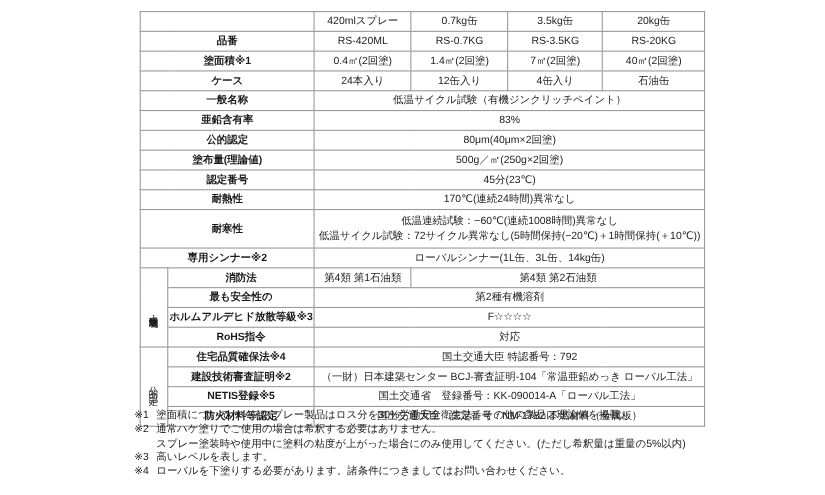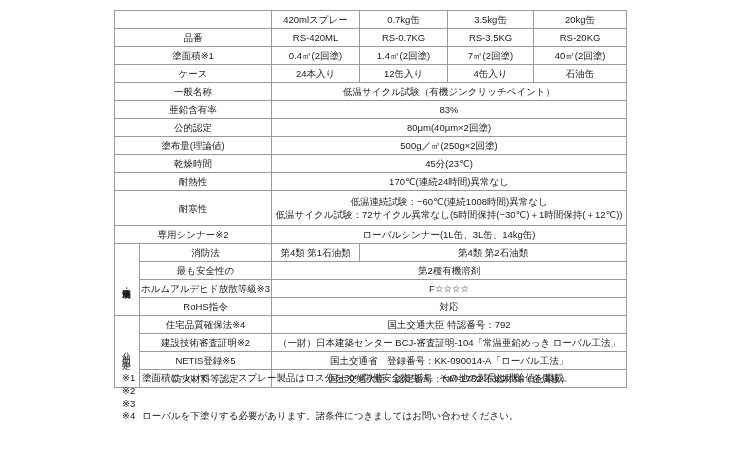--- a/index.html
+++ b/index.html
@@ -4,34 +4,34 @@
 <style>
   html,body{margin:0;padding:0;}
   body{
     width:750px;height:450px;background:#ffffff;
     font-family:"Liberation Sans","DejaVu Sans",sans-serif;
     color:#1a1a1a;position:relative;overflow:hidden;
   }
   .canvas{position:absolute;left:0;top:0;width:750px;height:450px;background:#fff;}
 
   table.spec{
-    position:absolute;left:114px;top:10px;
+    position:absolute;left:127px;top:10px;
     border-collapse:collapse;table-layout:fixed;
     border:1px solid #6f6f6f;
     padding-left:28px;
   }
   table.spec td{
     border:1px solid #9a9a9a;
     font-size:9.5px;line-height:11px;
     text-align:center;vertical-align:middle;
     padding:0 1px;white-space:nowrap;overflow:hidden;
     height:17px;
   }
   table.spec tr.dbl td{height:34px;}
-  td.lbl{font-size:9px;}
+  td.lbl{font-size:9px;font-weight:bold;}
   td.small{font-size:8.5px;}
   td.vgroup{padding:0;}
   .vtext{
     display:inline-block;
     writing-mode:vertical-rl;text-orientation:upright;
     font-size:8.5px;line-height:22px;letter-spacing:0px;
   }
   .vtext.spread{letter-spacing:3px;}
   .two-line div{line-height:13px;}
 
@@ -101,32 +101,32 @@
     </tr>
     <tr>
       <td colspan="2" class="lbl">公的認定</td>
       <td colspan="4">80μm(40μm×2回塗)</td>
     </tr>
     <tr>
       <td colspan="2" class="lbl">塗布量(理論値)</td>
       <td colspan="4">500g／㎡(250g×2回塗)</td>
     </tr>
     <tr>
-      <td colspan="2" class="lbl">乾燥時間</td>
+      <td colspan="2" class="lbl">認定番号</td>
       <td colspan="4">45分(23℃)</td>
     </tr>
     <tr>
       <td colspan="2" class="lbl">耐熱性</td>
       <td colspan="4">170℃(連続24時間)異常なし</td>
     </tr>
     <tr class="dbl">
       <td colspan="2" class="lbl">耐寒性</td>
       <td colspan="4" class="two-line">
         <div>低温連続試験：−60℃(連続1008時間)異常なし</div>
-        <div>低温サイクル試験：72サイクル異常なし(5時間保持(−30℃)＋1時間保持(＋12℃))</div>
+        <div>低温サイクル試験：72サイクル異常なし(5時間保持(−20℃)＋1時間保持(＋10℃))</div>
       </td>
     </tr>
     <tr>
       <td colspan="2" class="lbl">専用シンナー※2</td>
       <td colspan="4">ローバルシンナー(1L缶、3L缶、14kg缶)</td>
     </tr>
 
     <tr>
       <td rowspan="4" class="vgroup">
         <span class="vtext">環境法令・規制等</span>
@@ -173,25 +173,28 @@
   <div class="footnotes">
     <div class="fn-row">
       <div class="fn-marker">※1</div>
       <div class="fn-lines">
         <div>塗面積について・・・スプレー製品はロス分を30%労働安全衛生法。その他の製品は理論値を掲載。</div>
       </div>
     </div>
     <div class="fn-row">
       <div class="fn-marker">※2</div>
       <div class="fn-lines">
+        <div>通常ハケ塗りでご使用の場合は希釈する必要はありません。</div>
+        <div>スプレー塗装時や使用中に塗料の粘度が上がった場合にのみ使用してください。(ただし希釈量は重量の5%以内)</div>
       </div>
     </div>
     <div class="fn-row">
       <div class="fn-marker">※3</div>
       <div class="fn-lines">
+        <div>高いレベルを表します。</div>
       </div>
     </div>
     <div class="fn-row">
       <div class="fn-marker">※4</div>
       <div class="fn-lines">
         <div>ローバルを下塗りする必要があります。諸条件につきましてはお問い合わせください。</div>
       </div>
     </div>
   </div>
 

